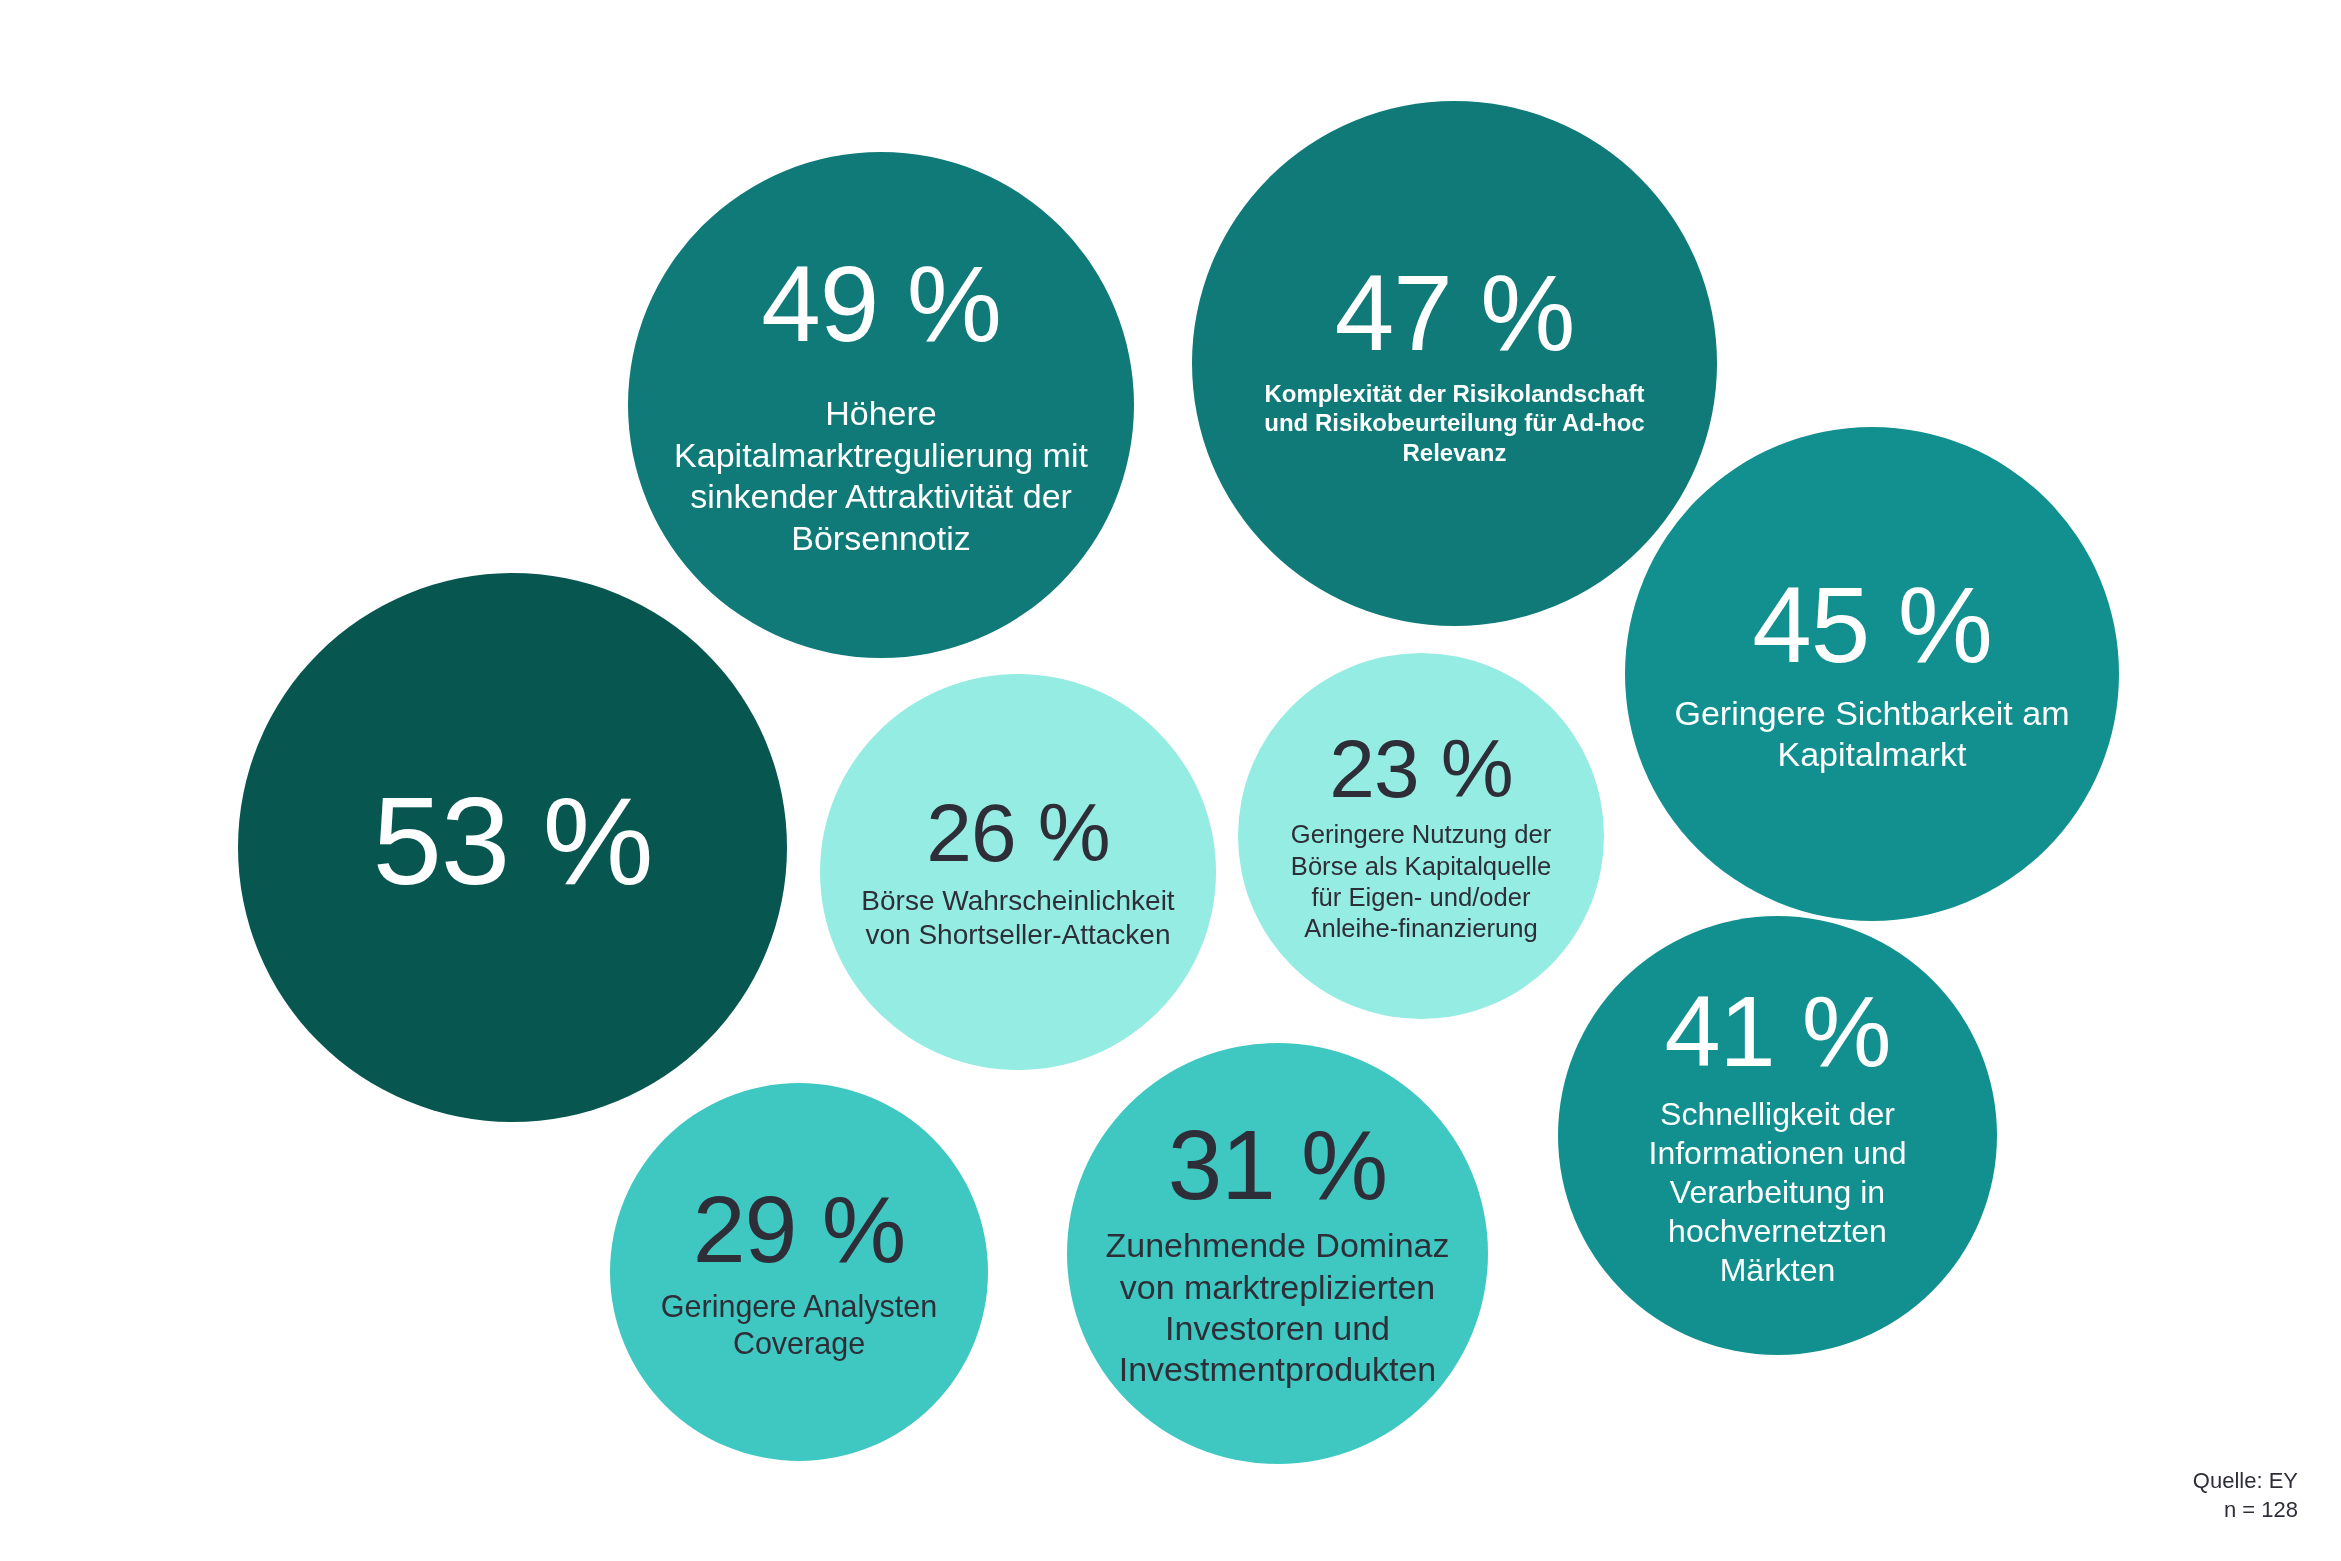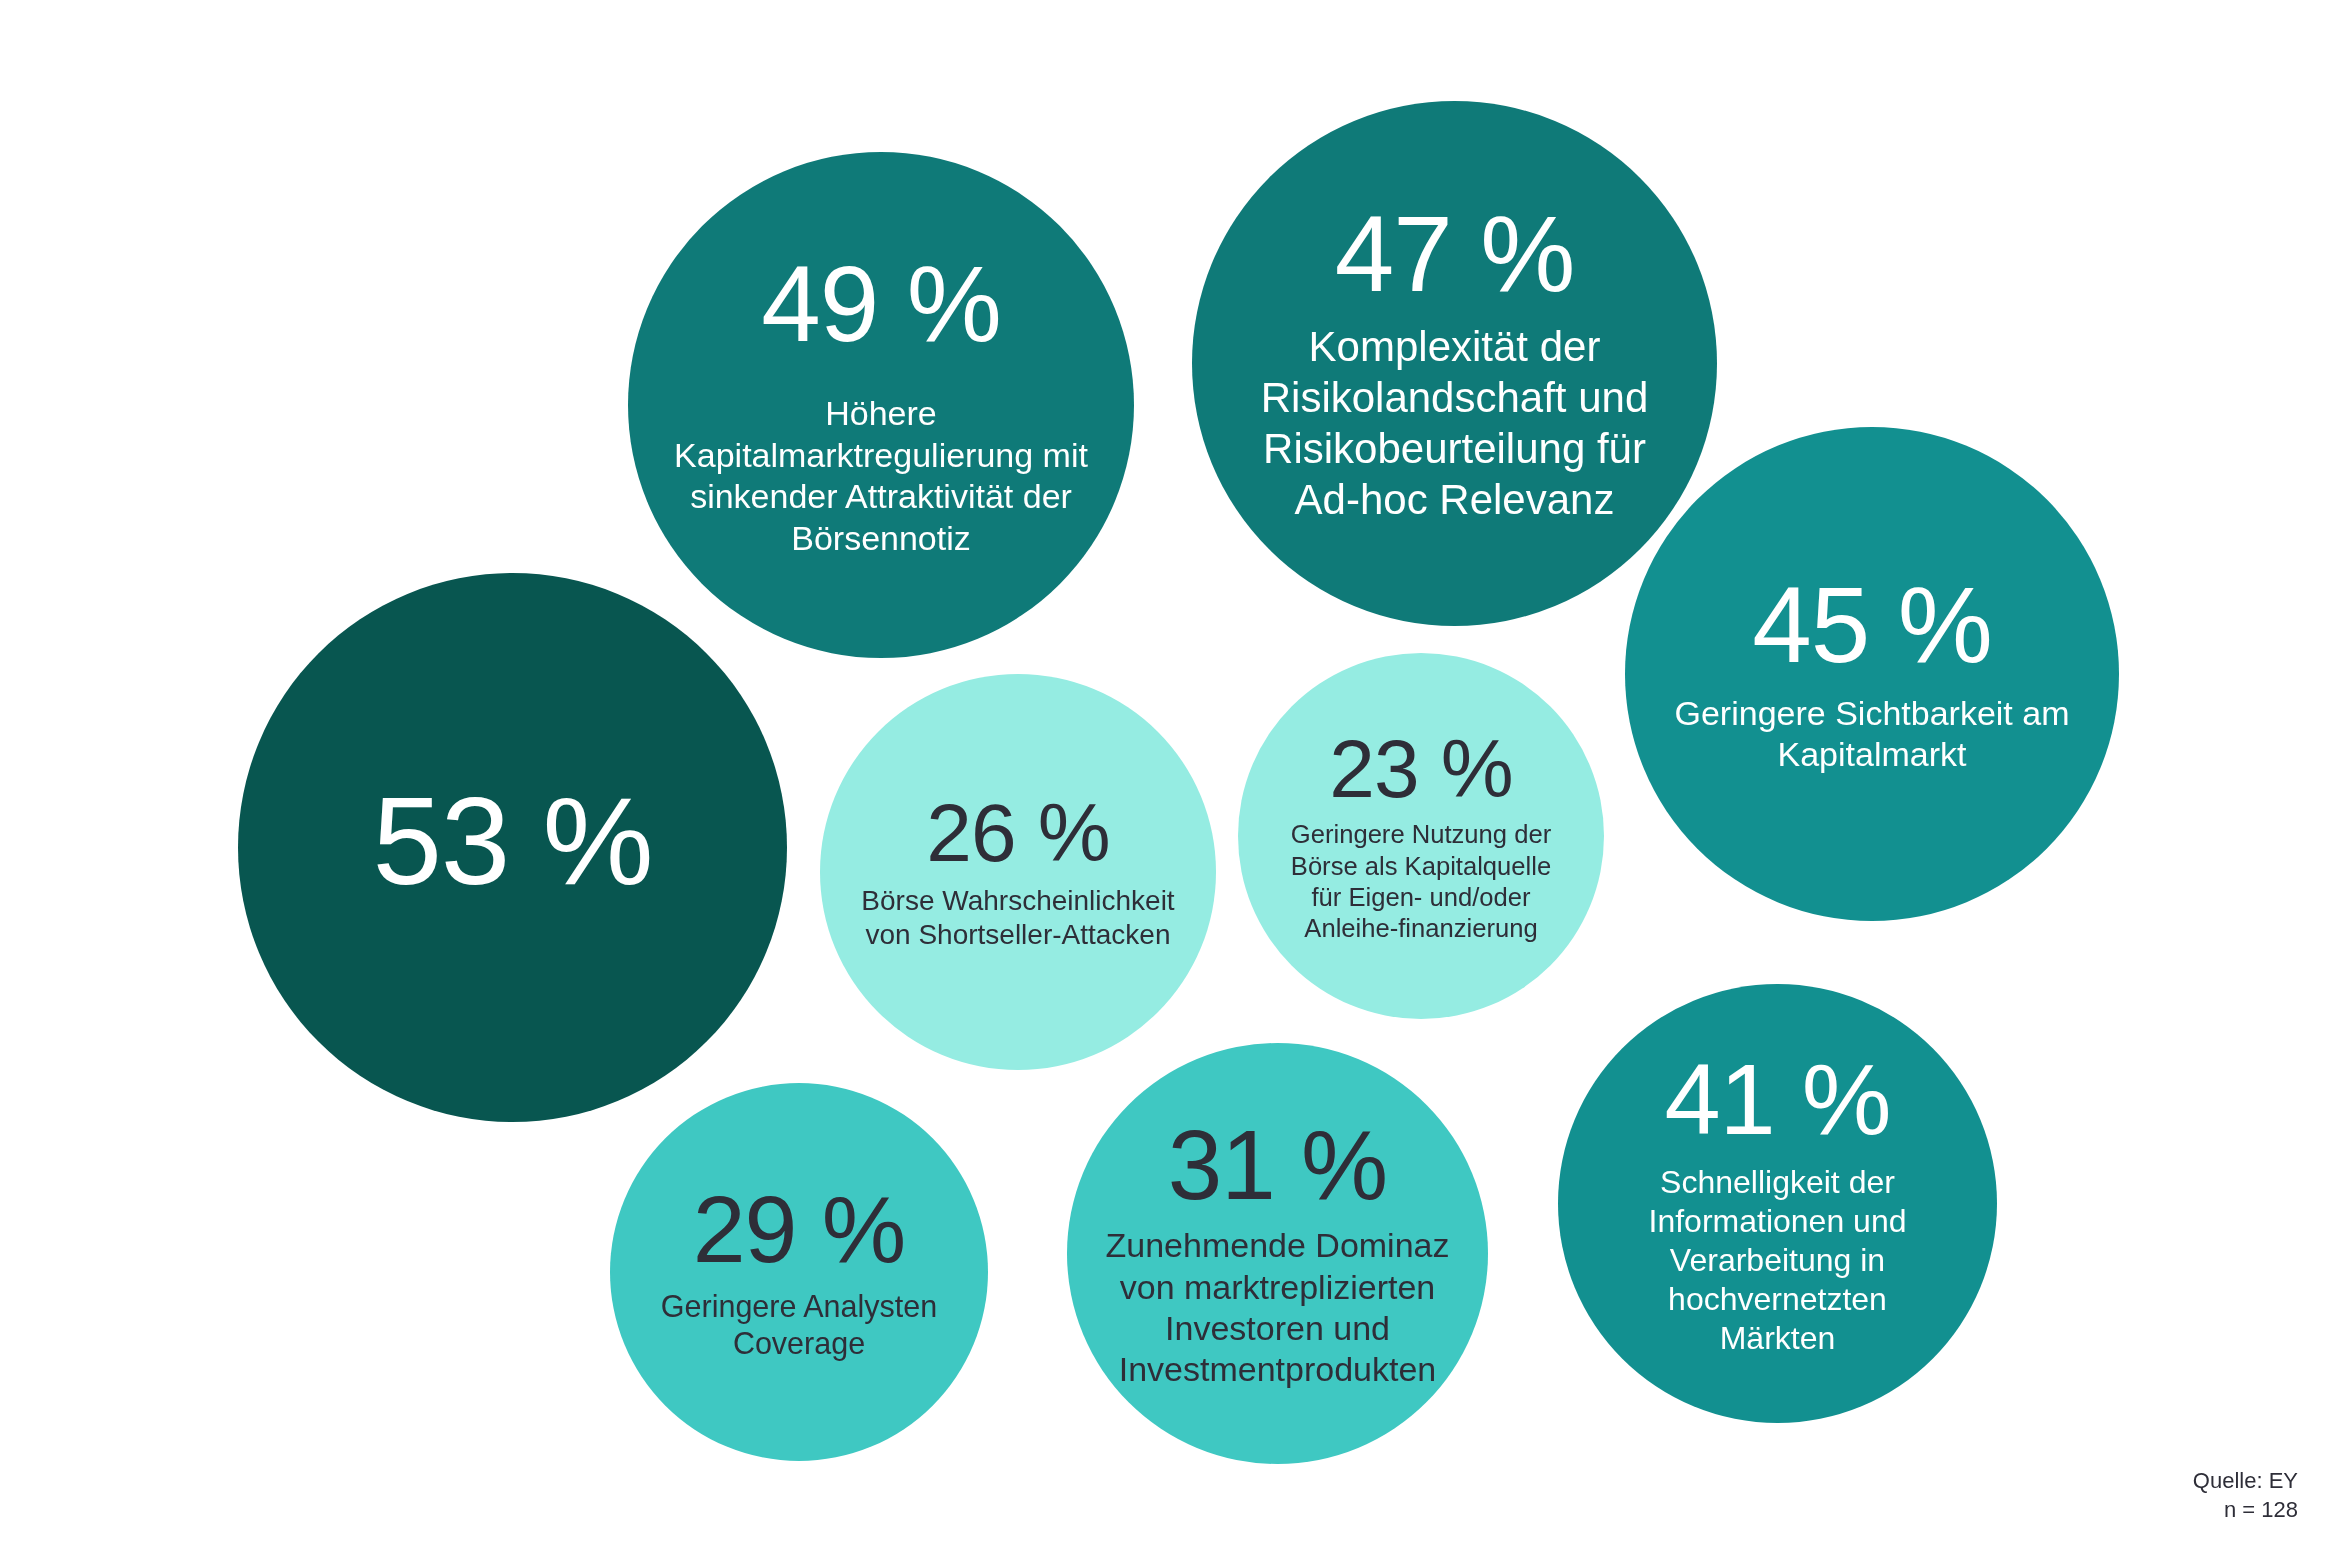--- a/index.html
+++ b/index.html
@@ -42,37 +42,37 @@
   }
   
   #b-53 { left: 238px;  top: 573px;  width: 549px;  height: 549px; gap: 29px; }
   #b-49 { left: 628px; top: 152px;  width: 506px;  height: 506px; gap: 23px; }
   #b-47 { left: 1192px; top: 101px;  width: 525px;  height: 525px; }
   #b-45 { left: 1625px; top: 427px;  width: 494px;  height: 494px; }
   #b-26 { left: 820px; top: 674px; width: 396px;  height: 396px; }
   #b-23 { left: 1238px; top: 653px; width: 366px;  height: 366px; }
   #b-29 { left: 610px; top: 1083px; width: 378px;  height: 378px; }
   #b-31 { left: 1067px; top: 1043px; width: 421px;  height: 421px; }
-  #b-41 { left: 1558px; top: 984px; width: 439px;  height: 439px; }
+  #b-41 { left: 1558px; top: 916px; width: 439px;  height: 439px; }
 
   
   #b-53 .value { font-size: 125px; margin-bottom: 13.4px; }
   #b-49 .value { font-size: 107px; margin-bottom: 12.2px; }
   #b-47 .value { font-size: 107px; margin-bottom: 12.2px; }
   #b-45 .value { font-size: 107px; margin-bottom: 13.4px; }
   #b-41 .value { font-size: 101px; margin-bottom: 12.2px; }
   #b-31 .value { font-size: 98px; margin-bottom: 11px; }
   #b-29 .value { font-size: 95px; margin-bottom: 11px; }
   #b-26 .value { font-size: 82px; margin-bottom: 9.8px; }
   #b-23 .value { font-size: 82px; margin-bottom: 9.8px; }
 
   
   #b-53 .label { font-size: 38px;  width: 403px; }
   #b-49 .label { font-size: 34px;  width: 445px; }
-  #b-47 .label { font-size: 42px;  width: 390px; }
+  #b-47 .label { font-size: 24px;  width: 390px; font-weight: bold; }
   #b-45 .label { font-size: 34px;  width: 415px; }
   #b-41 .label { font-size: 32px;  width: 317px; }
   #b-31 .label { font-size: 34px;  width: 354px; }
   #b-29 .label { font-size: 30.5px;  width: 299px; }
   #b-26 .label { font-size: 28px;  width: 317px; }
   #b-23 .label { font-size: 25.6px;  width: 293px; }
 
   #source-note {
     position: absolute;
     right: 44px;

